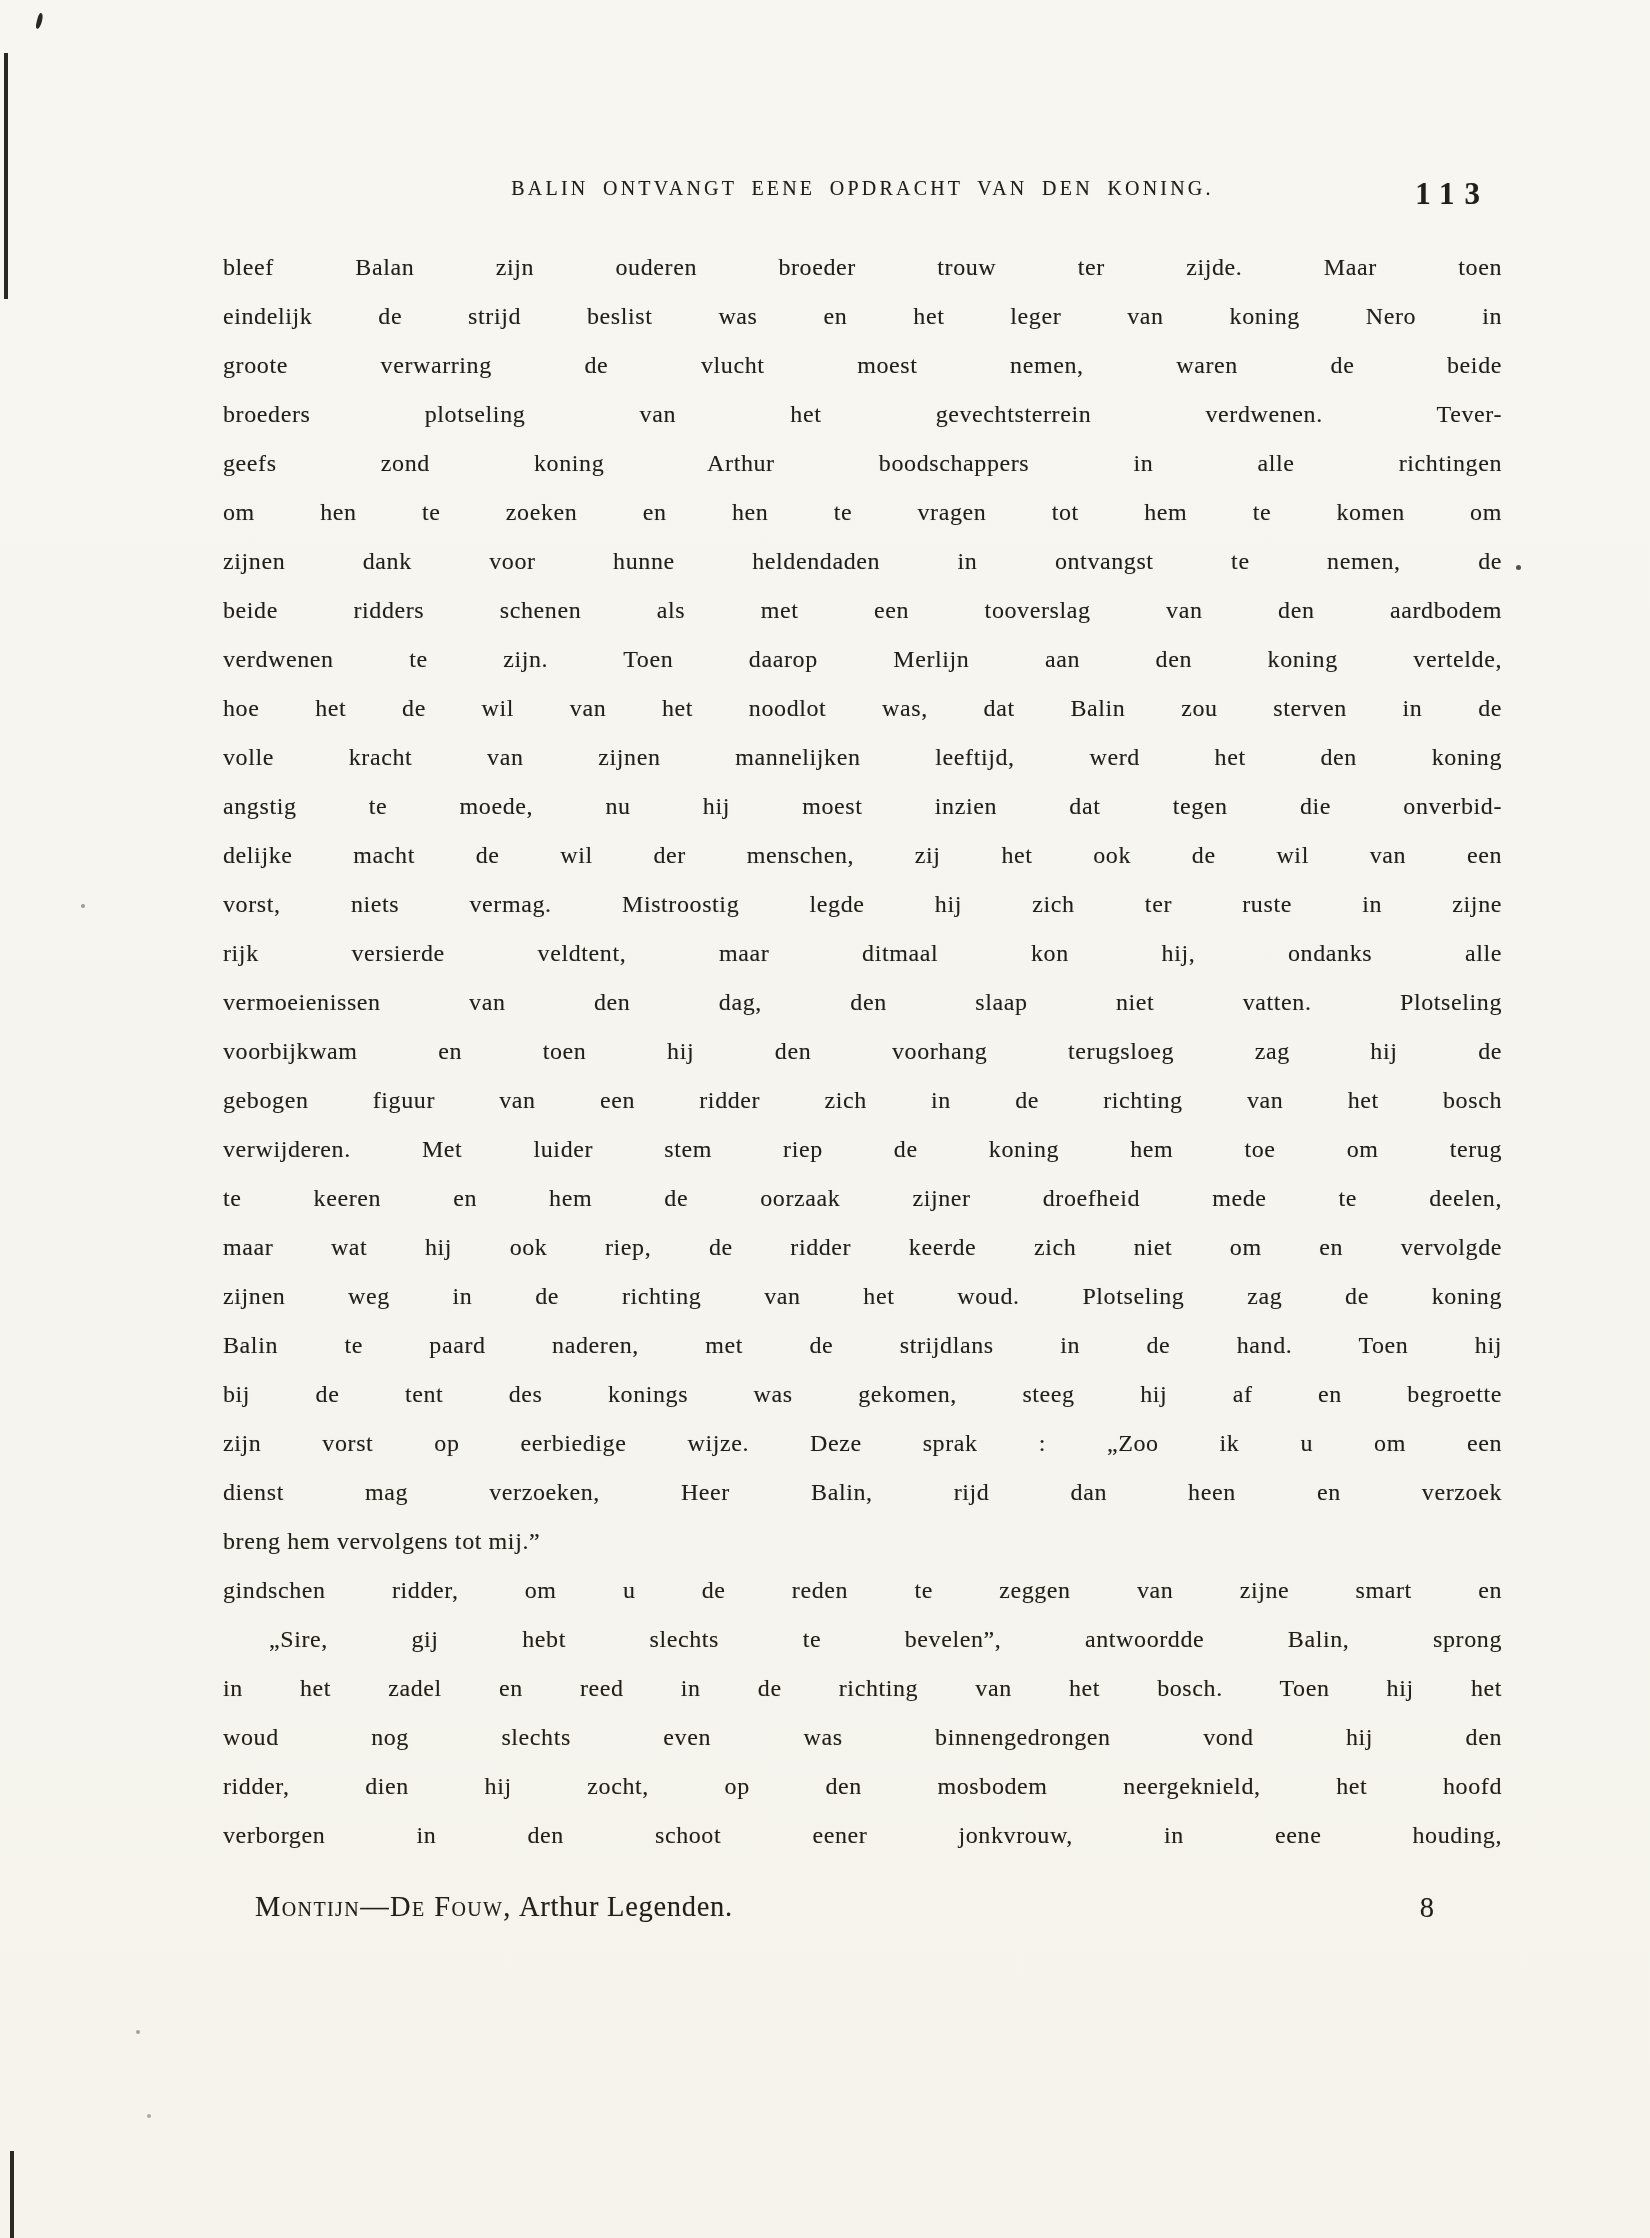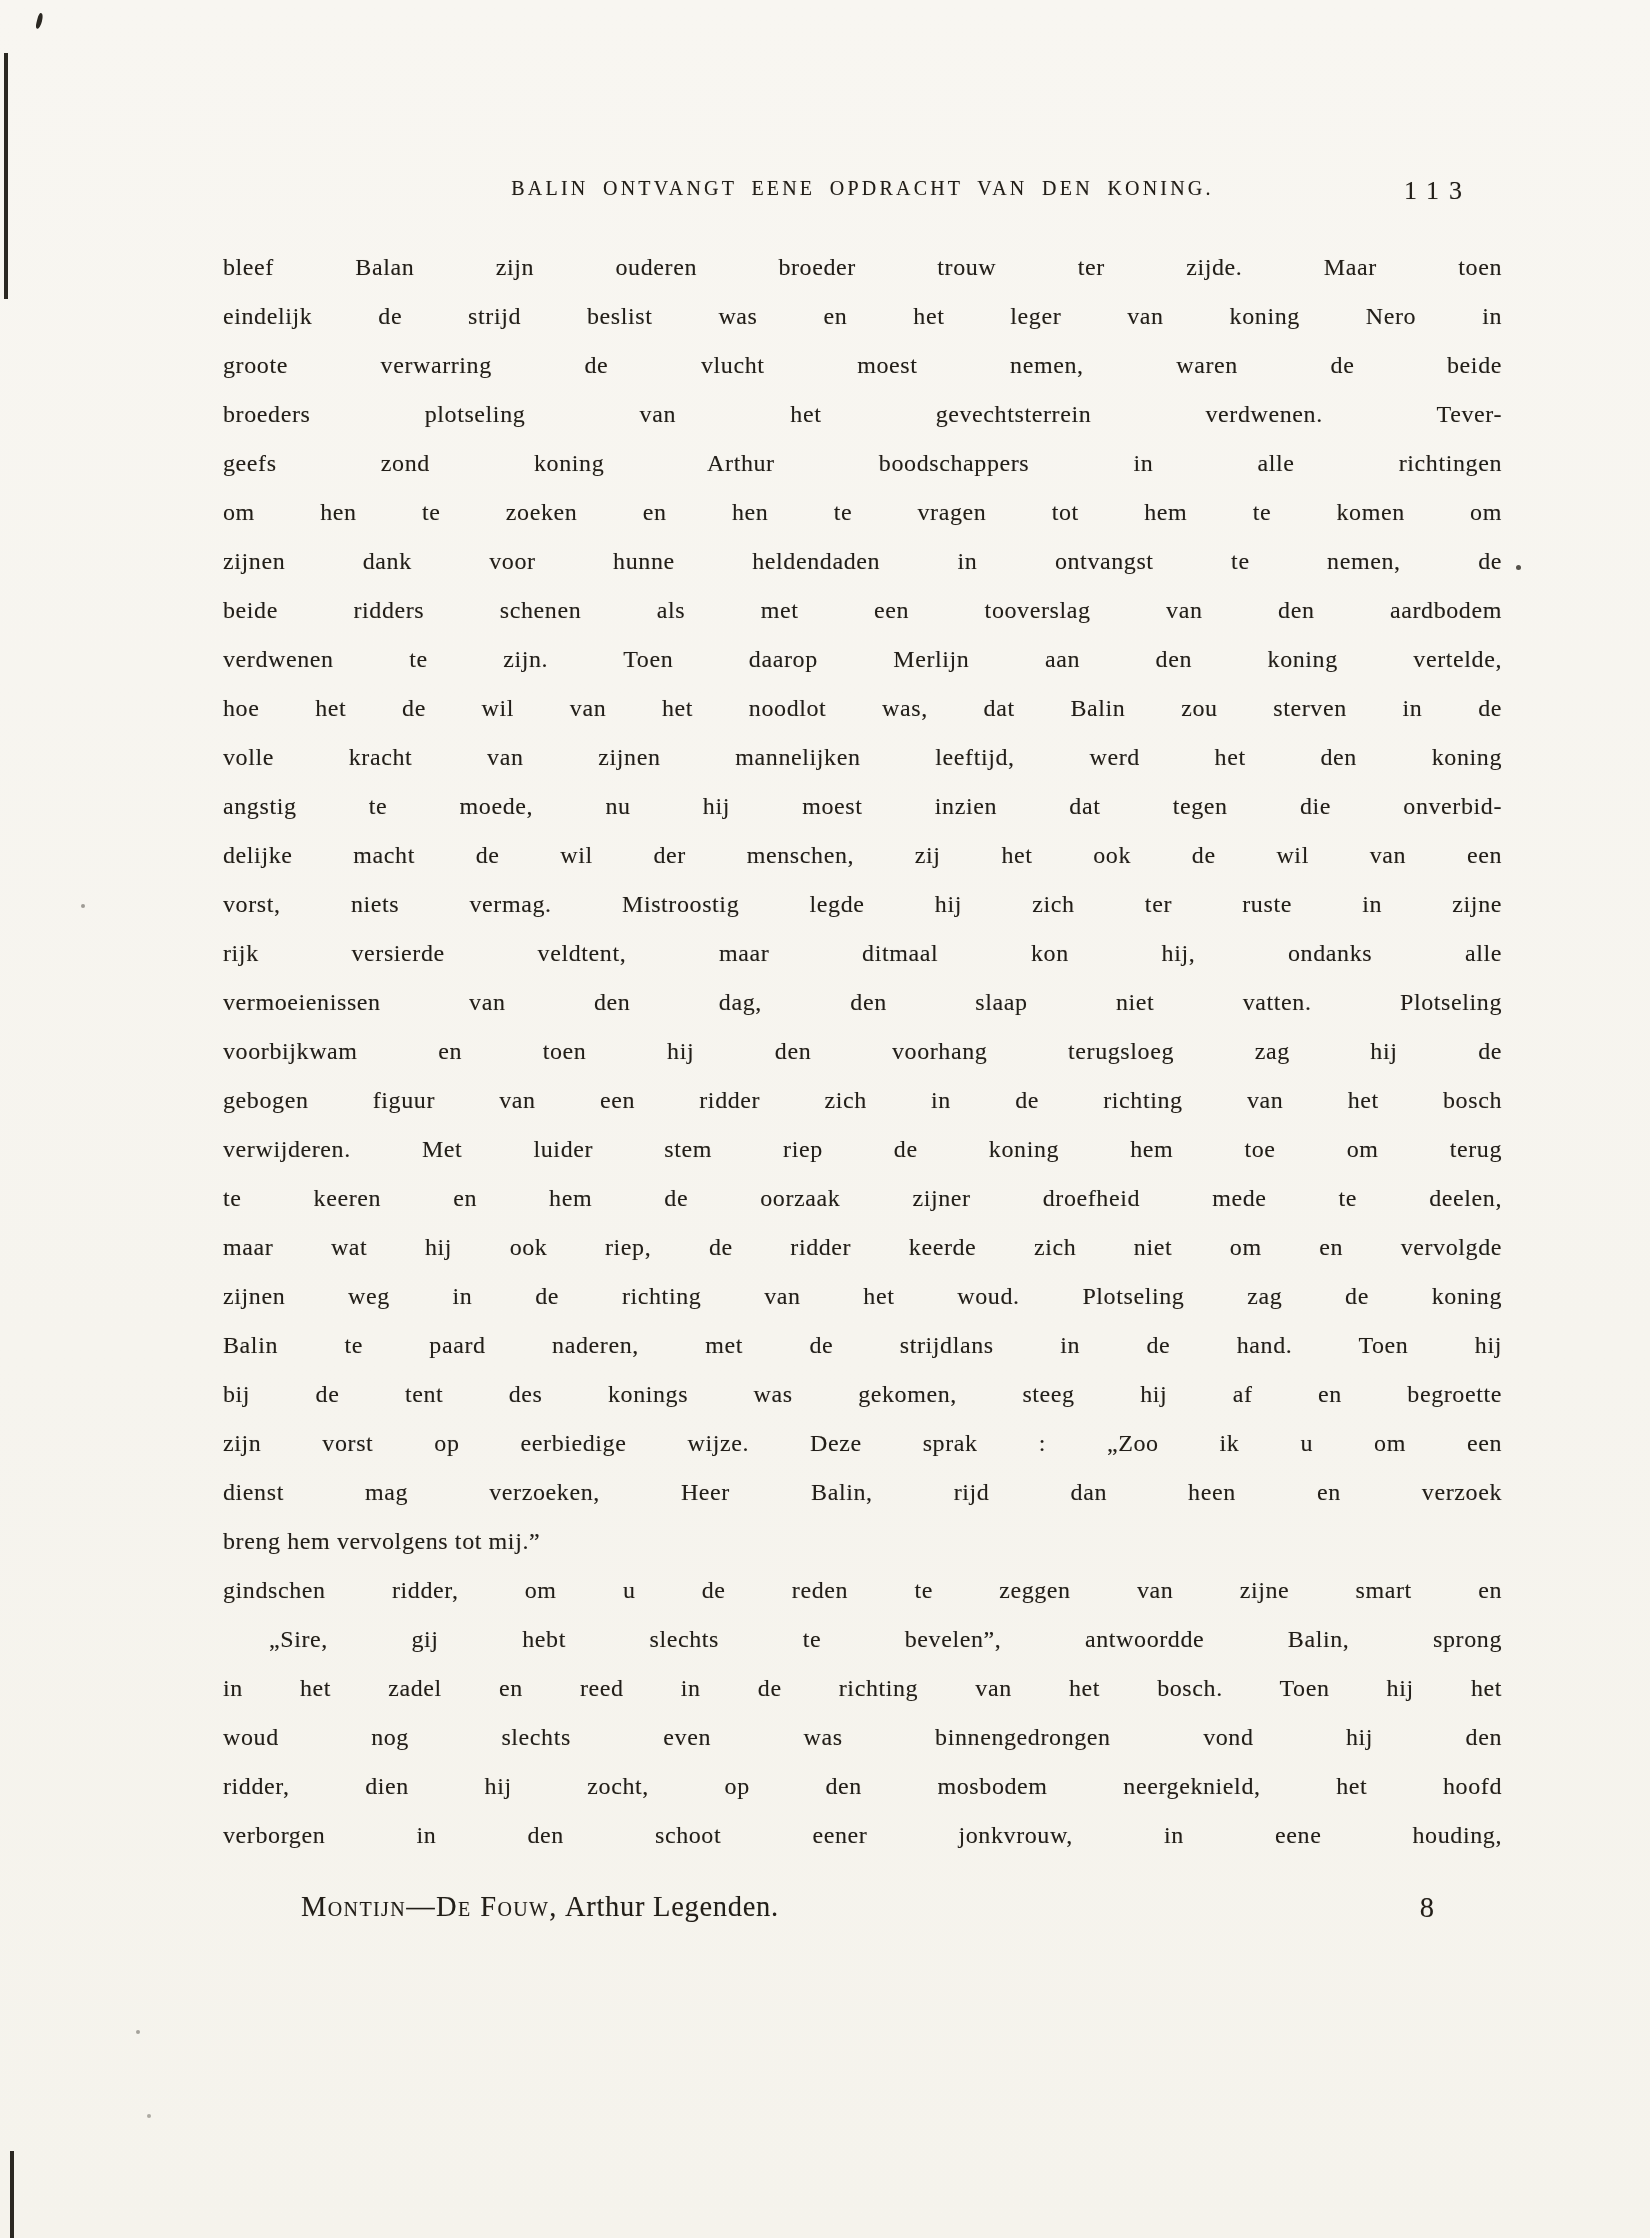--- a/index.html
+++ b/index.html
@@ -25,23 +25,24 @@
   .running-head{
     position:relative;height:37px;margin-bottom:28.5px;
   }
   .running-title{
     position:absolute;left:50%;transform:translateX(-50%);
     white-space:nowrap;
     font-size:20px;letter-spacing:3.2px;word-spacing:6.4px;
     text-shadow:0 0 0.7px rgba(32,26,20,.35);
   }
   .page-number{
-    position:absolute;right:30px;top:-1.4px;
-    font-size:26px;letter-spacing:10px;
+    position:absolute;right:12px;top:-1.4px;
+    font-size:31px;letter-spacing:10px;
     text-shadow:0 0 0.7px rgba(32,26,20,.35);
+    font-weight:bold;
   }
   .body-block{
     font-size:24px;line-height:49px;
     text-shadow:0 0 0.7px rgba(32,26,20,.3);
   }
   .paragraph{margin:0;}
   .line{
     text-align:justify;
     text-align-last:justify;
     text-justify:inter-word;
@@ -51,21 +52,21 @@
     overflow:visible;
   }
   .line.no-justify{text-align-last:left;}
   .line.indent{padding-left:46px;}
   .footer{
     position:relative;
     margin-top:31px;
     font-size:28.5px;height:43px;
     text-shadow:0 0 0.7px rgba(32,26,20,.3);
   }
-  .colophon{display:inline-block;margin-left:78px;text-align:center;}
+  .colophon{display:inline-block;margin-left:32px;text-align:center;}
   .smallcaps{font-variant:small-caps;letter-spacing:1.4px;}
   .work-title{letter-spacing:0.7px;}
   .sig-number{position:absolute;right:68px;top:1.4px;font-size:28.5px;}
   .artifact{position:absolute;background:#2b2822;}
   .comma-mark{border-radius:45% 55% 60% 40%;transform:rotate(14deg);}
   .dot{position:absolute;border-radius:50%;background:var(--speck);}
 </style>
 </head>
 <body>
 

